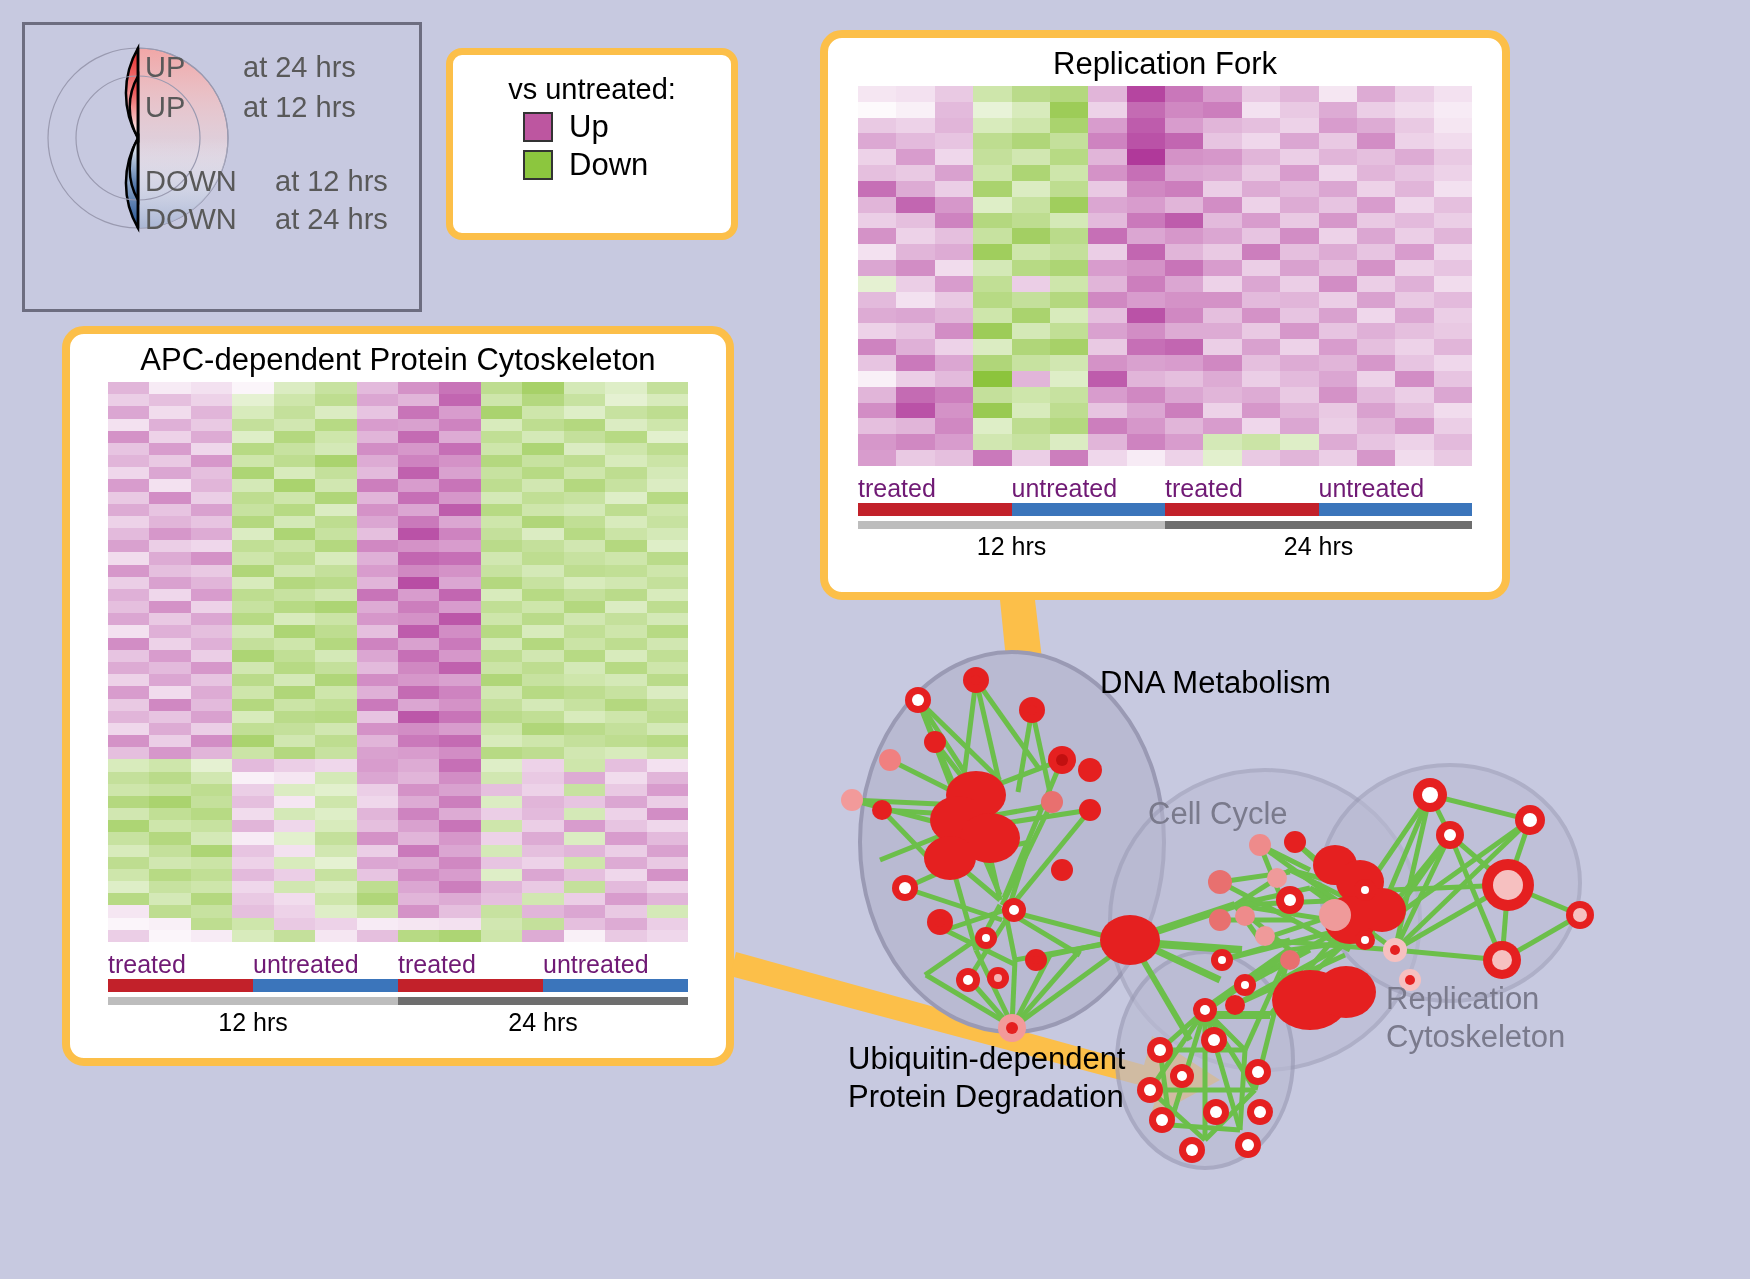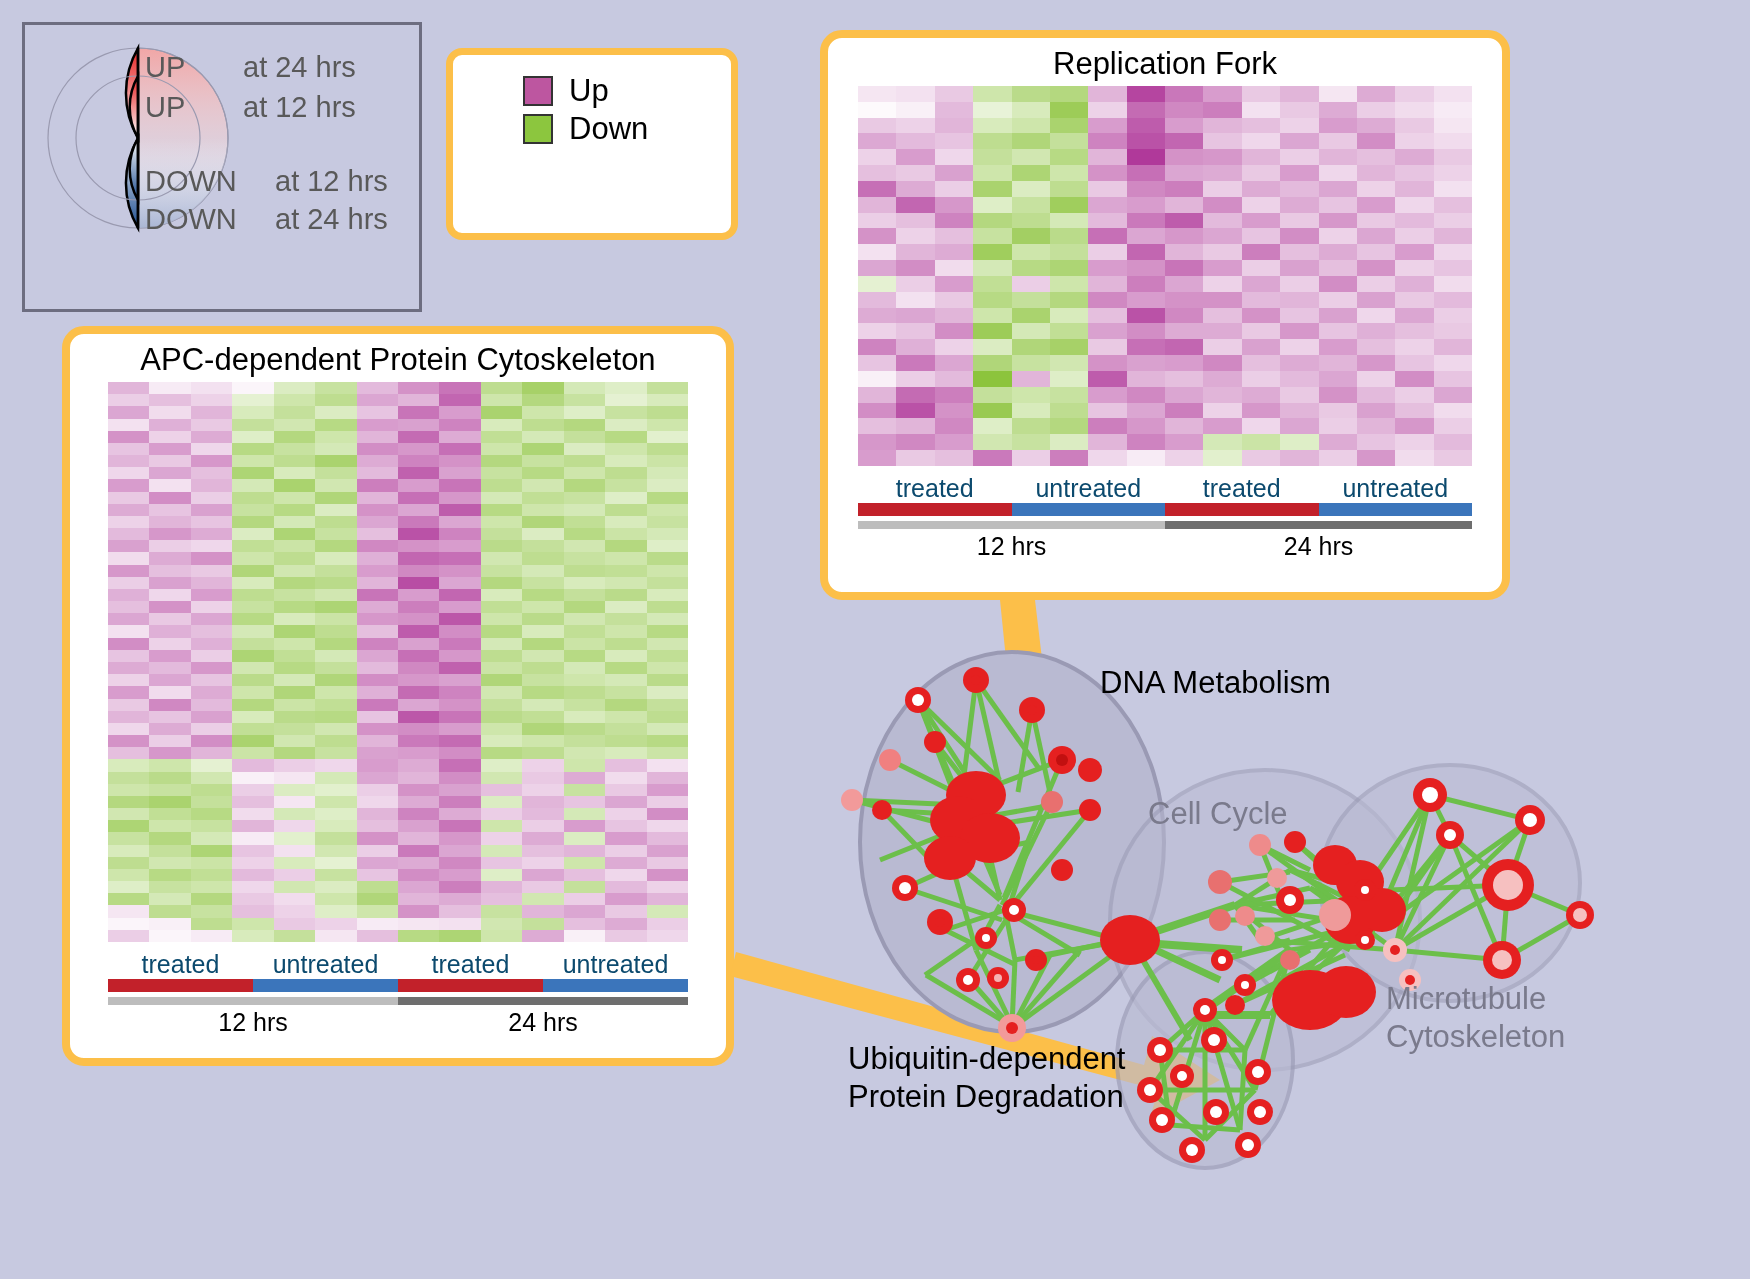--- a/index.html
+++ b/index.html
@@ -38,21 +38,21 @@
   
   .panel{
     background:#fff;border:8px solid #fcbf49;border-radius:22px;box-sizing:border-box;
   }
   .panel .title{
     text-align:center;font-size:31px;color:#000;font-weight:normal;
     margin:0;padding:8px 0 4px 0;
   }
   .hm{display:grid;}
   .hm div{width:100%;height:100%;}
-  .grouplabels{display:flex;font-size:25px;color:#0c4a6e;text-align:center;}
+  .grouplabels{display:flex;font-size:25px;color:#701a75;}
   .grouplabels span{flex:1 1 0;}
   .tbar{display:flex;height:13px;}
   .hbar{display:flex;height:8px;margin-top:5px;}
   .hrslabels{display:flex;font-size:25px;color:#000;text-align:center;margin-top:3px;}
   .hrslabels span{flex:1 1 0;}
 
   
   #network{left:790px;top:620px;width:960px;height:660px;}
   .netlabel{position:absolute;white-space:pre-line;}
   .netlabel.black{color:#000;font-size:31px;line-height:38px;}
@@ -104,20 +104,21 @@
   <span class="ktext" style="left:250px;top:140px;">at 12 hrs</span>
   <span class="ktext" style="left:120px;top:178px;">DOWN</span>
   <span class="ktext" style="left:250px;top:178px;">at 24 hrs</span>
 
   <div class="footer">
   </div>
 </div>
 
 <div class="abs" id="updown">
   <div class="hdr">
+    <div>vs untreated:</div>
   </div>
   <div class="row">
     <span class="sw up"></span>
     <span class="lb">Up</span>
   </div>
   <div class="row">
     <span class="sw down"></span>
     <span class="lb">Down</span>
   </div>
 </div>
@@ -1455,17 +1456,17 @@
         <circle cx="402" cy="530" r="6" fill="#fff"></circle>
       <circle cx="458" cy="525" r="13" fill="#e52020"></circle>
         <circle cx="458" cy="525" r="6" fill="#fff"></circle>
       <circle cx="392" cy="456" r="12" fill="#e52020"></circle>
         <circle cx="392" cy="456" r="5" fill="#fff"></circle>
     </g>
   </svg>
 
   <div class="netlabel black" style="left:310px;top:44px;">DNA Metabolism</div>
   <div class="netlabel grey" style="left:358px;top:175px;">Cell Cycle</div>
-  <div class="netlabel grey" style="left:596px;top:360px;text-align:left;">Microtubule
+  <div class="netlabel grey" style="left:596px;top:360px;text-align:left;">Replication
 Cytoskeleton</div>
   <div class="netlabel black" style="left:58px;top:420px;">Ubiquitin-dependent
 Protein Degradation</div>
 </div>
 
 </body></html>

